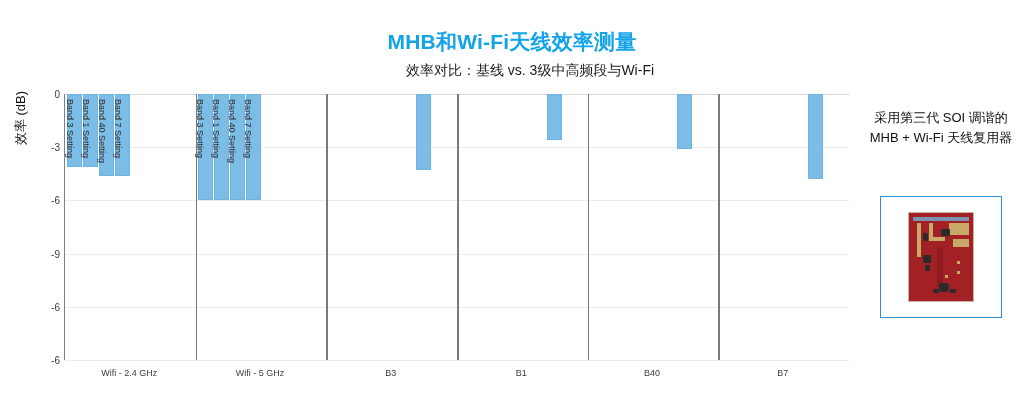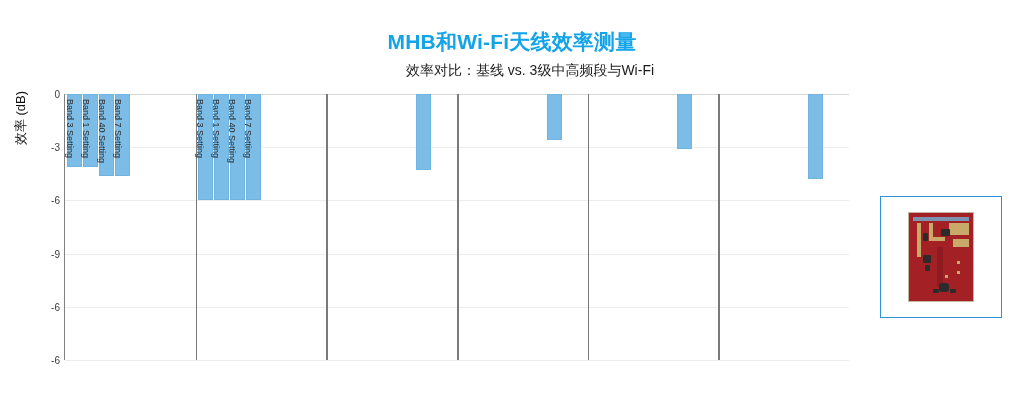--- a/index.html
+++ b/index.html
@@ -124,23 +124,32 @@
         <span class="bl">Band 40 Setting</span>
       </div>
       <div class="bar" style="left: 180.667px; width: 15px; height: 106.4px;">
         <span class="bl">Band 7 Setting</span>
       </div>
       <div class="bar" style="left: 351px; width: 15px; height: 76.2533px;"></div>
       <div class="bar" style="left: 481.667px; width: 15px; height: 46.1067px;"></div>
       <div class="bar" style="left: 612.333px; width: 15px; height: 54.9733px;"></div>
       <div class="bar" style="left: 743px; width: 15px; height: 85.12px;"></div>
     </div>
+  <div id="xlabels">
+      <div class="xlab" style="left: 65.3333px;">Wifi - 2.4 GHz</div>
+      <div class="xlab" style="left: 196px;">Wifi - 5 GHz</div>
+      <div class="xlab" style="left: 326.667px;">B3</div>
+      <div class="xlab" style="left: 457.333px;">B1</div>
+      <div class="xlab" style="left: 588px;">B40</div>
+      <div class="xlab" style="left: 718.667px;">B7</div>
+    </div>
 </div>
 
 <div id="panel">
+  <div id="caption">采用第三代 SOI 调谐的 MHB + Wi-Fi 天线复用器</div>
   <div id="photo-frame">
     <div id="pcb">
       <div class="trace" style="left:4px;top:4px;width:56px;height:4px;background:#7b93b0;"></div>
       <div class="trace" style="left:8px;top:10px;width:4px;height:34px;"></div>
       <div class="trace" style="left:20px;top:10px;width:4px;height:18px;"></div>
       <div class="trace" style="left:20px;top:24px;width:16px;height:4px;"></div>
       <div class="trace" style="left:40px;top:10px;width:20px;height:12px;"></div>
       <div class="trace" style="left:44px;top:26px;width:16px;height:8px;"></div>
       <div class="pad" style="left:28px;top:34px;width:6px;height:40px;background:#8e1b20;"></div>
       <div class="cmp" style="left:14px;top:20px;width:5px;height:8px;"></div>

